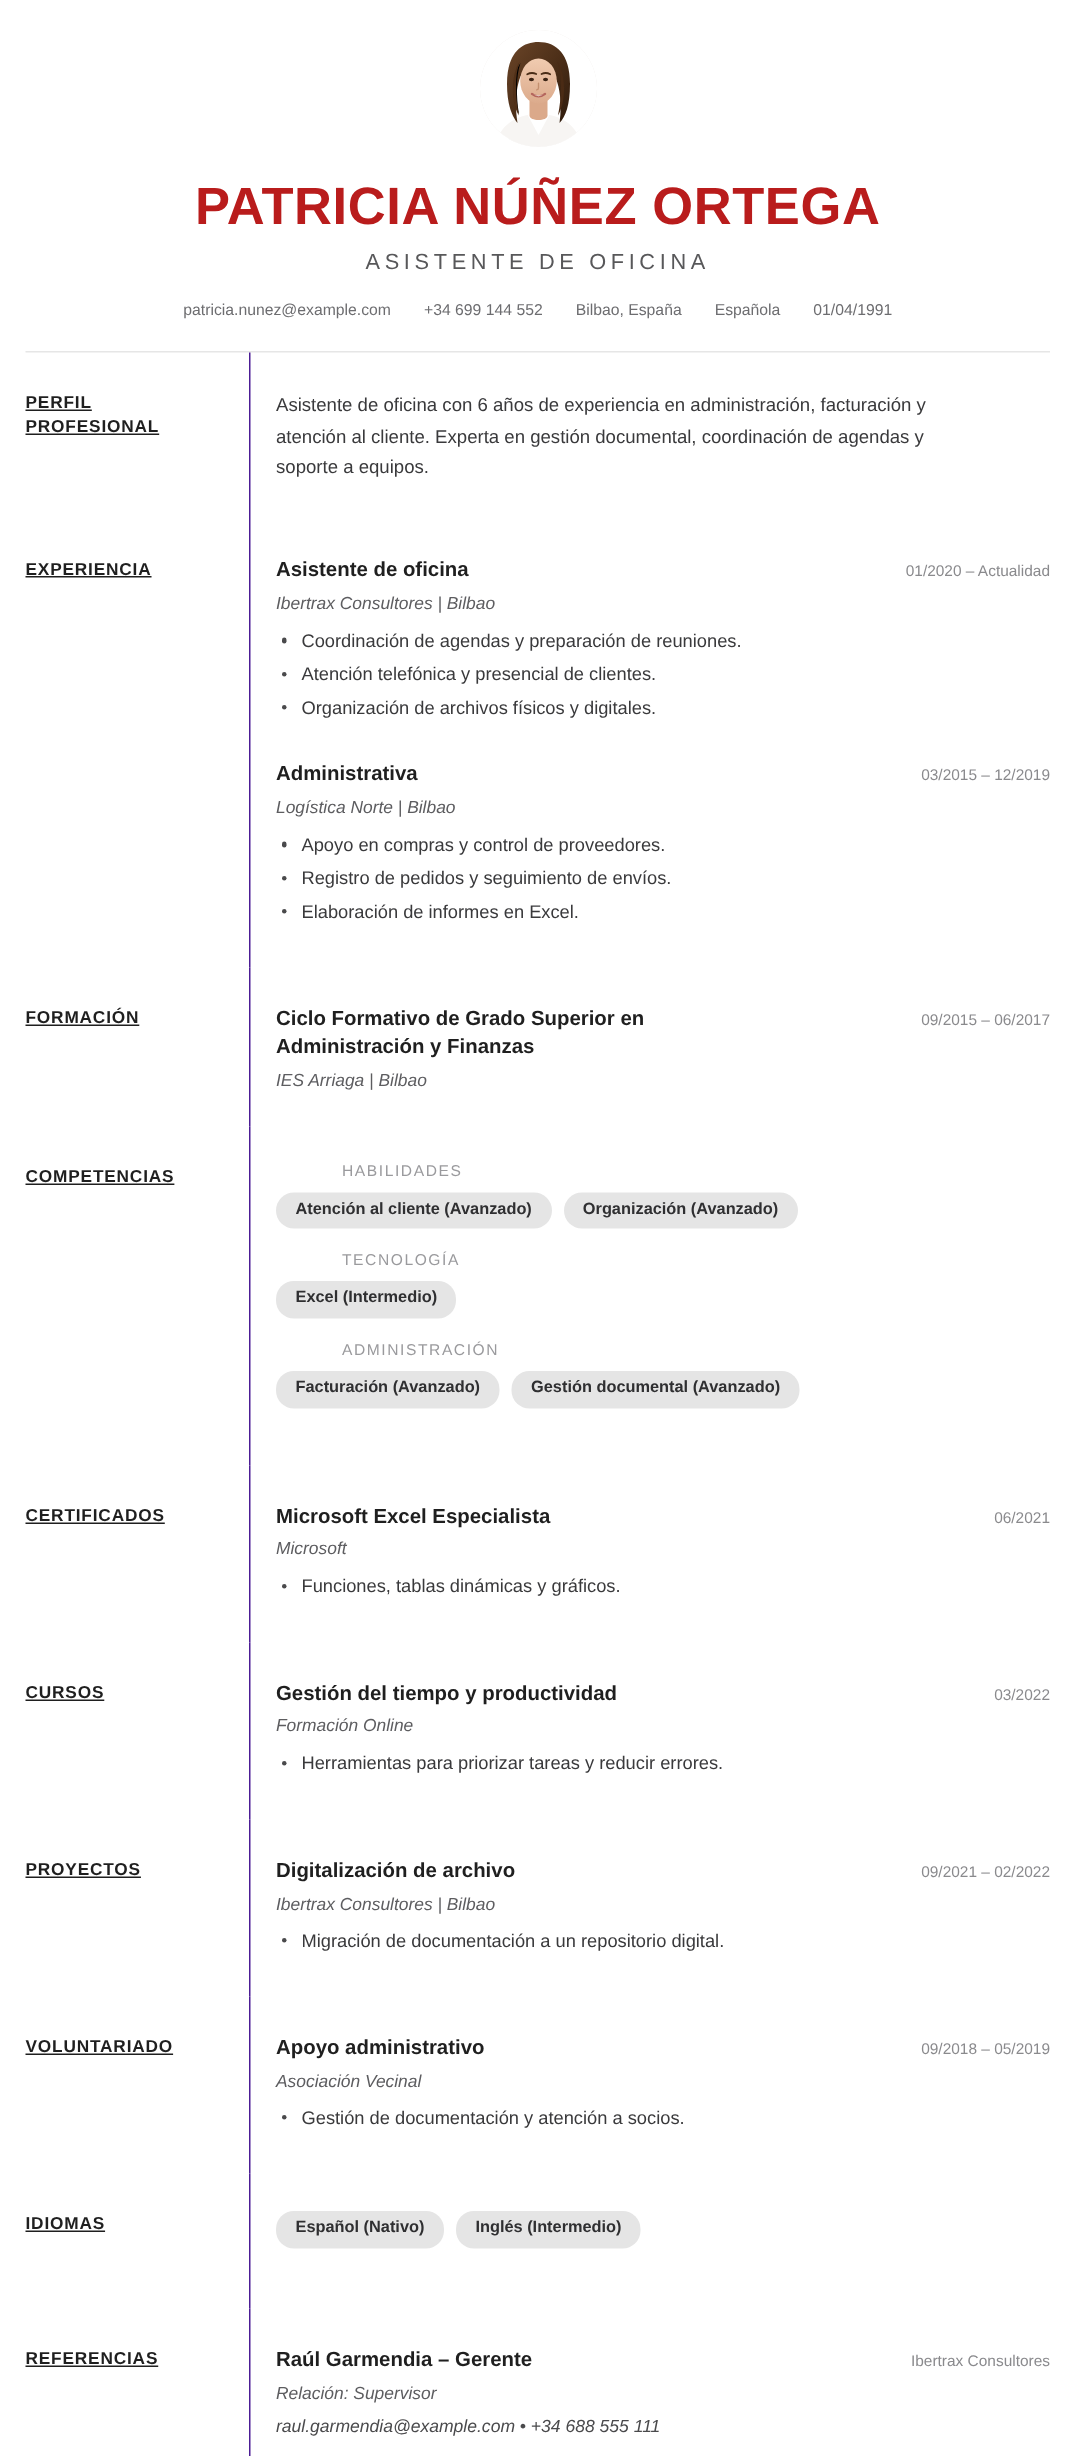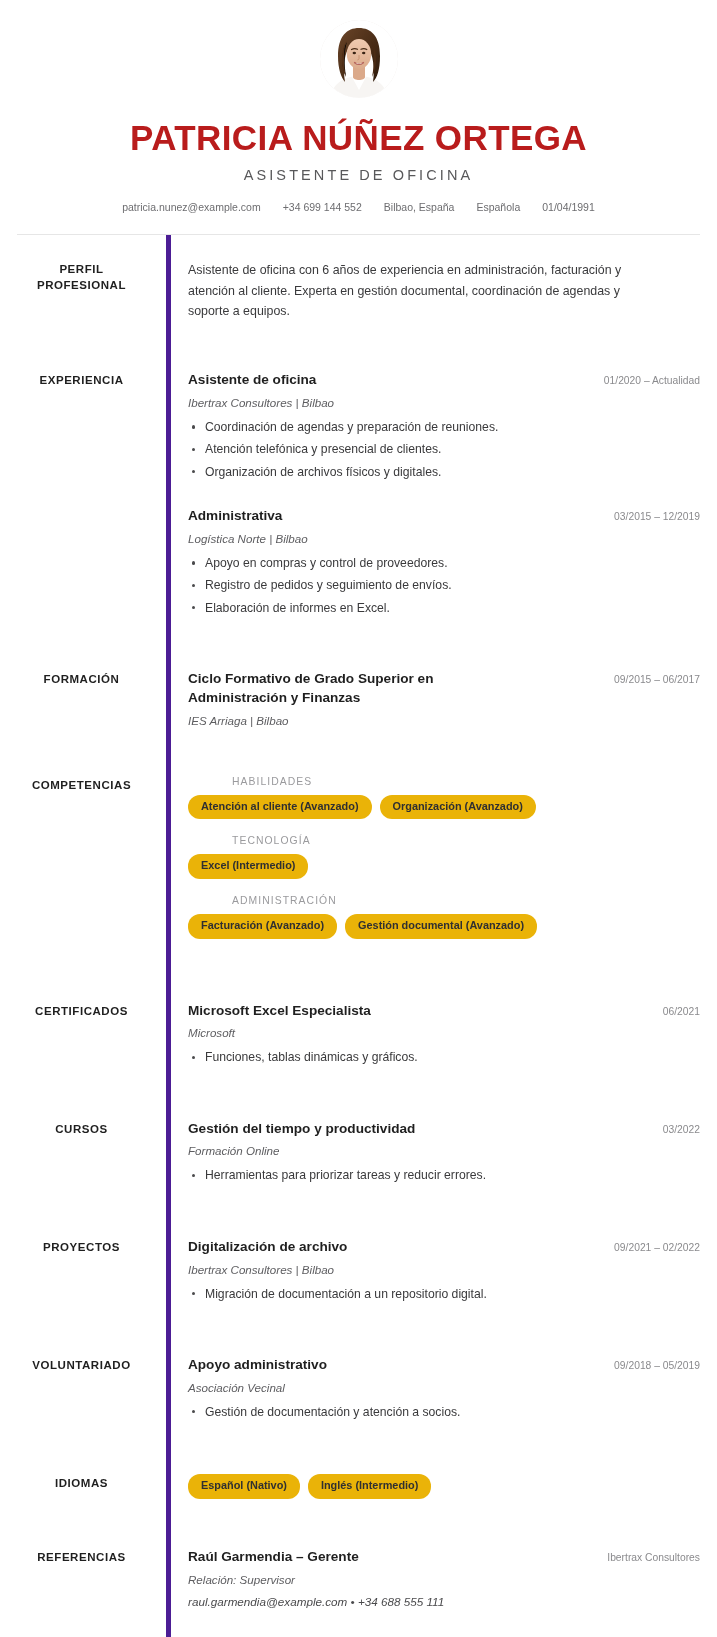--- a/index.html
+++ b/index.html
@@ -82,33 +82,34 @@
   }
   .section {
     display: flex;
     align-items: stretch;
     position: relative;
   }
   .sec-label {
     width: 149px;
     flex: 0 0 149px;
     box-sizing: border-box;
-    text-align: center;
+    text-align: left;
     padding: 26px 20px 0 0;
     font-size: 11.5px;
     font-weight: bold;
     letter-spacing: 0.55px;
     line-height: 1.45;
     color: #1f1f1f;
     text-transform: uppercase;
+    text-decoration: underline;
   }
   .sec-body {
     flex: 1 1 auto;
     box-sizing: border-box;
-    border-left: 5px solid #4c1d95;
+    border-left: 1px solid #4c1d95;
     padding: 25px 0 0 17px;
     min-width: 0;
   }
   .section:last-child .sec-body { padding-bottom: 28px; }
 
   
   .summary {
     font-size: 12.4px;
     line-height: 1.68;
     color: #3a3a3c;
@@ -182,31 +183,31 @@
     padding-left: 44px;
   }
   .pill-row {
     display: flex;
     flex-wrap: wrap;
     gap: 8px;
     margin-bottom: 14px;
   }
   .pill {
     display: inline-block;
-    background: #eab308;
+    background: #e5e5e5;
     border-radius: 12px;
     padding: 5px 13px 6px 13px;
     font-size: 10.9px;
     font-weight: bold;
     color: #2f2f31;
     line-height: 1.25;
     white-space: nowrap;
   }
   .lang-row { padding-bottom: 24px; }
-  .lang-row .pill-row { margin-bottom: 0; }
+  .lang-row .pill-row { margin-bottom: 16px; }
 
   .ref-line {
     margin-top: 9px;
     font-size: 11.7px;
     font-style: italic;
     color: #4a4a4c;
   }
 </style>
 </head>
 <body>

